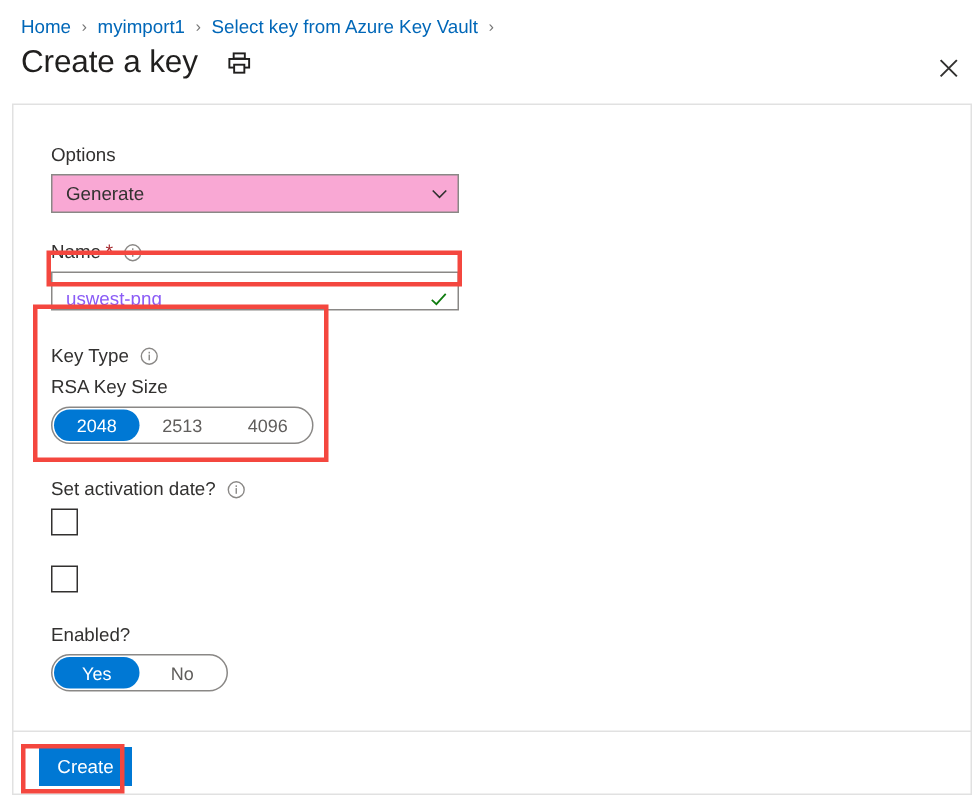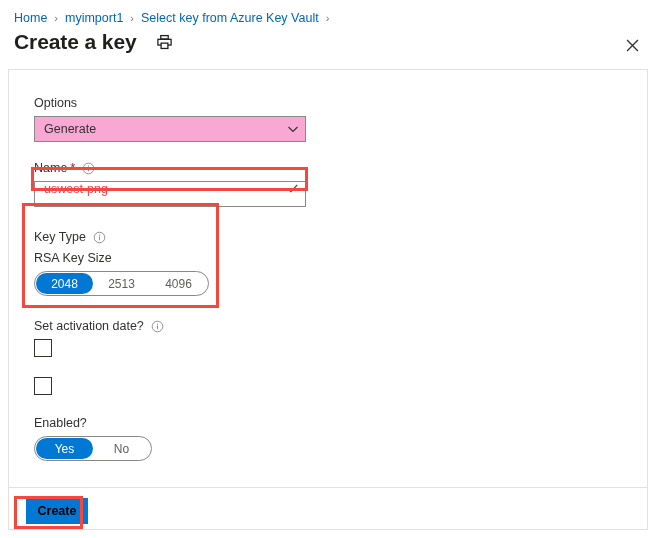--- a/index.html
+++ b/index.html
@@ -46,21 +46,21 @@
     line-height: 16px;
   }
   #title-row {
     position: absolute;
     left: 14px; top: 28px;
     display: flex;
     align-items: center;
   }
   #page-title {
     font-size: 21px;
-    font-weight: 700;
+    font-weight: 400;
     color: #201f1e;
     letter-spacing: -0.1px;
     line-height: 28px;
   }
   #print-icon {
     margin-left: 18px;
     width: 20px;
     height: 20px;
     display: flex;
     align-items: center;
@@ -135,24 +135,24 @@
   .combo-value { flex: 1; }
   .chevron { display: flex; align-items: center; color: #323130; }
 
   .textbox {
     width: 272px;
     height: 26px;
     box-sizing: border-box;
     border: 1px solid #8a8886;
     background: #ffffff;
     display: flex;
-    align-items: flex-start;
+    align-items: flex-end;
     padding: 0 6px 0 9px;
     font-size: 12.5px;
-    color: #ef4444;
+    color: #8b5cf6;
   }
   .textbox-value { flex: 1; }
   .check-ok { color: #107c10; display: flex; align-items: center; }
 
   
   .pill-group {
     display: inline-flex;
     align-items: center;
     height: 25px;
     box-sizing: border-box;
@@ -209,29 +209,28 @@
     border-right: 1px solid #e1e1e1;
     border-bottom: 1px solid #e1e1e1;
     background: #ffffff;
   }
   #create-button {
     position: absolute;
     left: 17px; top: 10px;
     width: 62px;
     height: 26px;
     background: #0078d4;
-    color: #000000;
+    color: #ffffff;
     font-size: 12.5px;
     display: flex;
     align-items: center;
     justify-content: center;
     cursor: pointer;
     border: none;
     font-family: "Liberation Sans", sans-serif;
-    font-weight: bold;
   }
 </style>
 </head>
 <body>
 
 <div id="header">
 
   <div id="breadcrumb">
     <span class="crumb-link">Home</span>
     <span class="crumb-sep">›</span>

